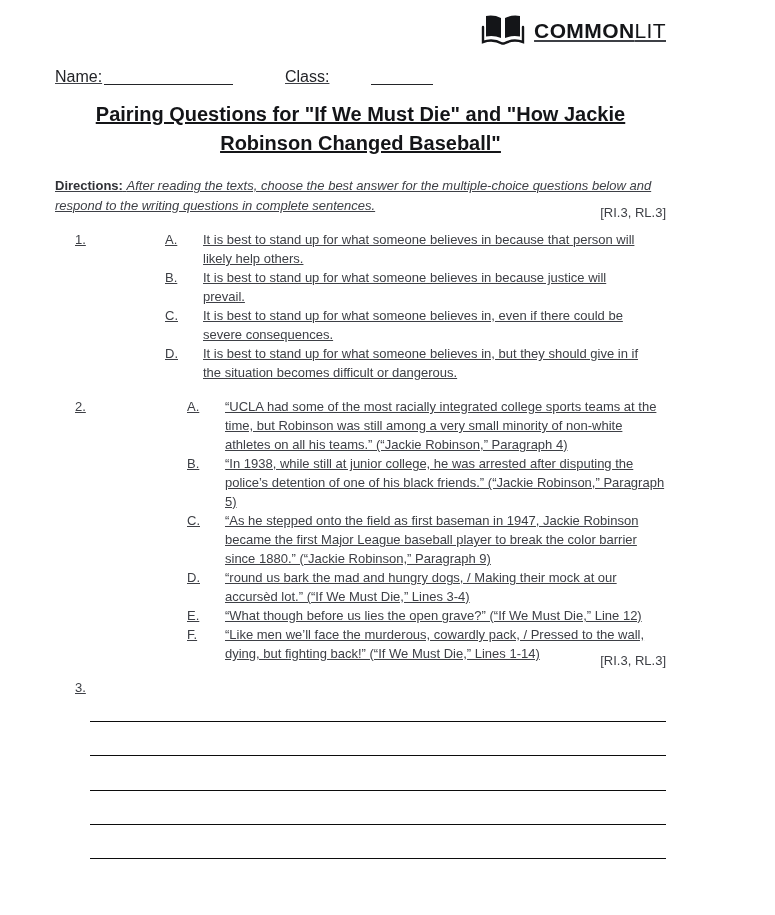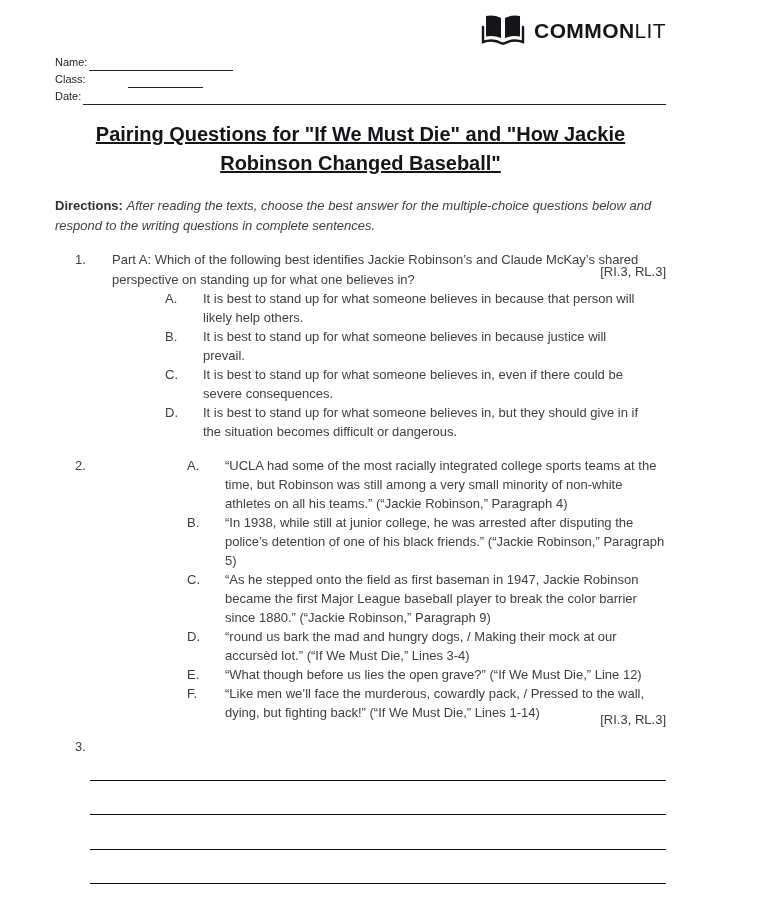--- a/index.html
+++ b/index.html
@@ -8,32 +8,33 @@
     font-family:"Liberation Sans", sans-serif;
     color:#3e4046;
     -webkit-font-smoothing:antialiased;
   }
   .page {
     box-sizing:border-box;
     width:708px; height:915px;
     padding:12px 42px 0 55px;
     overflow:hidden;
     background:#fff;
+    text-decoration:underline;
   }
 
   
   .logo-row { display:flex; justify-content:flex-end; align-items:center; height:38px; }
   .logo { display:flex; align-items:center; gap:8px; }
   .logo svg { display:block; }
   .brand { font-size:21px; letter-spacing:0.4px; color:#141518; white-space:nowrap; }
   .brand-bold { font-weight:700; }
   .brand-light { font-weight:400; }
 
   
-  .fields { display:flex; margin-top:4px; font-size:11px; color:#232428;flex-direction:column; }
+  .fields { display:flex; margin-top:18px; font-size:16px; color:#232428; }
   .field { display:flex; align-items:flex-end; }
   .f-name  { width:178px; margin-right:52px; }
   .f-class { width:148px; margin-right:76px;gap:40px; }
   .f-date  { flex:1; }
   .flabel { line-height:17px; }
   .fline { flex:1; border-bottom:1.5px solid #232428; height:15px; margin-left:2px; }
 
   
   .title {
     margin:15px 0 0; text-align:center;
@@ -85,39 +86,34 @@
 
   <div class="fields">
     <div class="field f-name">
       <span class="flabel">Name:</span>
       <span class="fline"></span>
     </div>
     <div class="field f-class">
       <span class="flabel">Class:</span>
       <span class="fline"></span>
     </div>
-    <div class="field f-date">
-      <span class="flabel">Date:</span>
-      <span class="fline"></span>
-    </div>
   </div>
 
   <h1 class="title">Pairing Questions for "If We Must Die" and "How Jackie
 Robinson Changed Baseball"</h1>
 
   <p class="directions">
     <span class="dlabel">Directions:</span>
     <span class="dtext">After reading the texts, choose the best answer for the multiple-choice questions below and respond to the writing questions in complete sentences.</span>
   </p>
 
   <div class="question q1">
     <span class="qnum">1.</span>
     <div class="qbody">
-      <div class="qtext"><span>Part A: Which of the following best identifies Jackie Robinson’s and Claude McKay’s shared
-perspective on standing up for what one believes in?</span><span class="standards">[RI.3, RL.3]</span></div>
+      <div class="qtext"><span class="standards">[RI.3, RL.3]</span></div>
       <div class="options">
         <div class="option">
           <span class="letter">A.</span>
           <span class="option-text">It is best to stand up for what someone believes in because that person will
 likely help others.</span>
         </div>
         <div class="option">
           <span class="letter">B.</span>
           <span class="option-text">It is best to stand up for what someone believes in because justice will
 prevail.</span>

